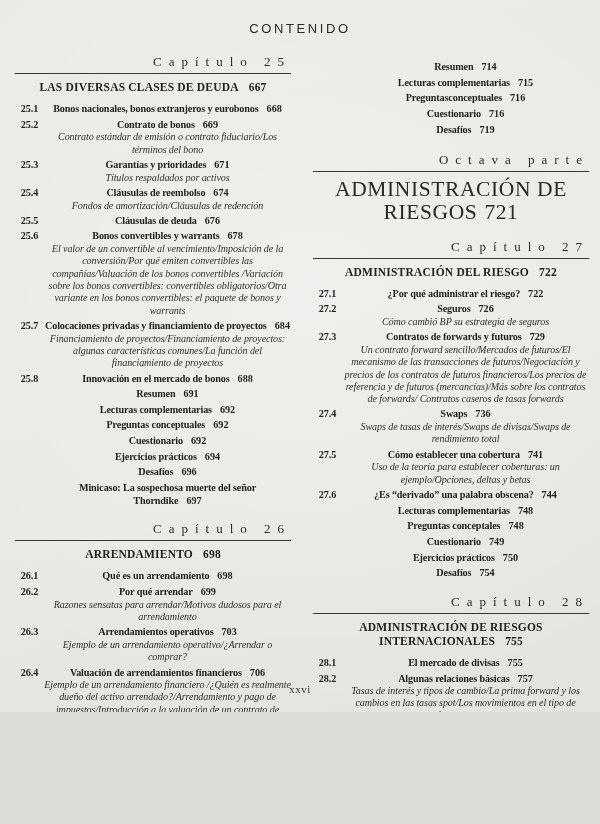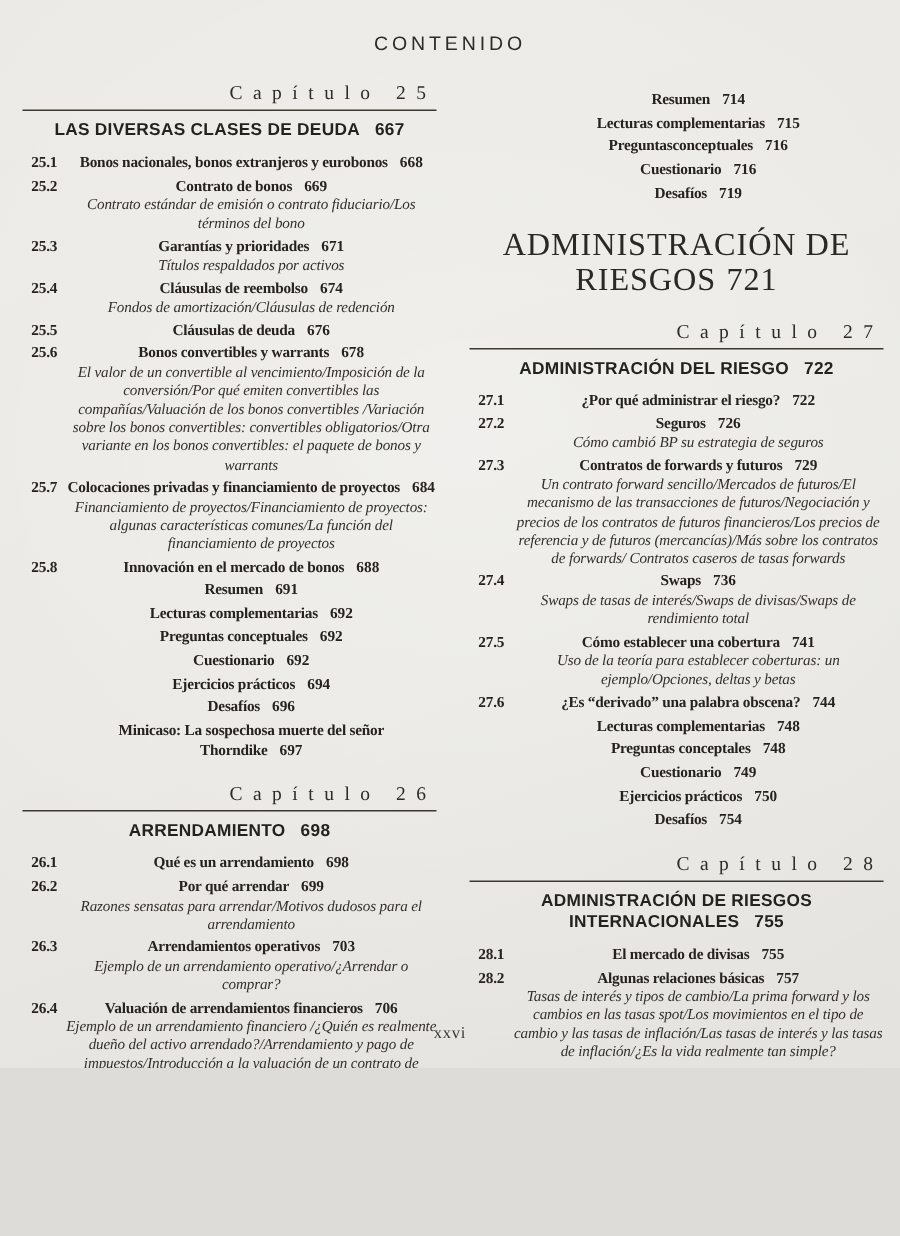--- a/index.html
+++ b/index.html
@@ -27,21 +27,21 @@
   
   .chap{margin-top:14px;margin-bottom:9px;}
   .col .chap:first-child{margin-top:6px;}
   .kicker{
     text-align:right;font-size:13px;letter-spacing:7px;
     color:#2e2c28;padding-bottom:3px;white-space:nowrap;
     border-bottom:1.3px solid #3a382f;
   }
   .chap-title{
     text-align:center;margin-top:6px;
-    font-family:Liberation Sans, sans-serif;
+    font-family:Liberation Serif, serif;
     font-weight:700;font-size:11.5px;line-height:1.22;letter-spacing:0.2px;
     color:#24221e;
   }
   .chap-title .pg{margin-left:10px;}
 
   
   .part{margin-top:16px;margin-bottom:6px;}
   .part-title{
     text-align:center;margin-top:6px;
     font-family:"Liberation Serif", serif;font-weight:400;
@@ -179,20 +179,21 @@
         </div>
         <div class="entry">
           <span class="num"></span>
           <div class="body"><span class="t">Cuestionario</span><span class="pg">716</span></div>
         </div>
         <div class="entry">
           <span class="num"></span>
           <div class="body"><span class="t">Desafíos</span><span class="pg">719</span></div>
         </div>
         <div class="part">
+          <div class="kicker">Octava parte</div>
           <div class="part-title"><span class="t">ADMINISTRACIÓN DE RIESGOS</span><span class="pg">721</span></div>
         </div>
         <div class="chap">
           <div class="kicker">Capítulo 27</div>
           <div class="chap-title"><span class="t">ADMINISTRACIÓN DEL RIESGO</span><span class="pg">722</span></div>
         </div>
         <div class="entry">
           <span class="num">27.1</span>
           <div class="body"><span class="t">¿Por qué administrar el riesgo?</span><span class="pg">722</span></div>
         </div>

